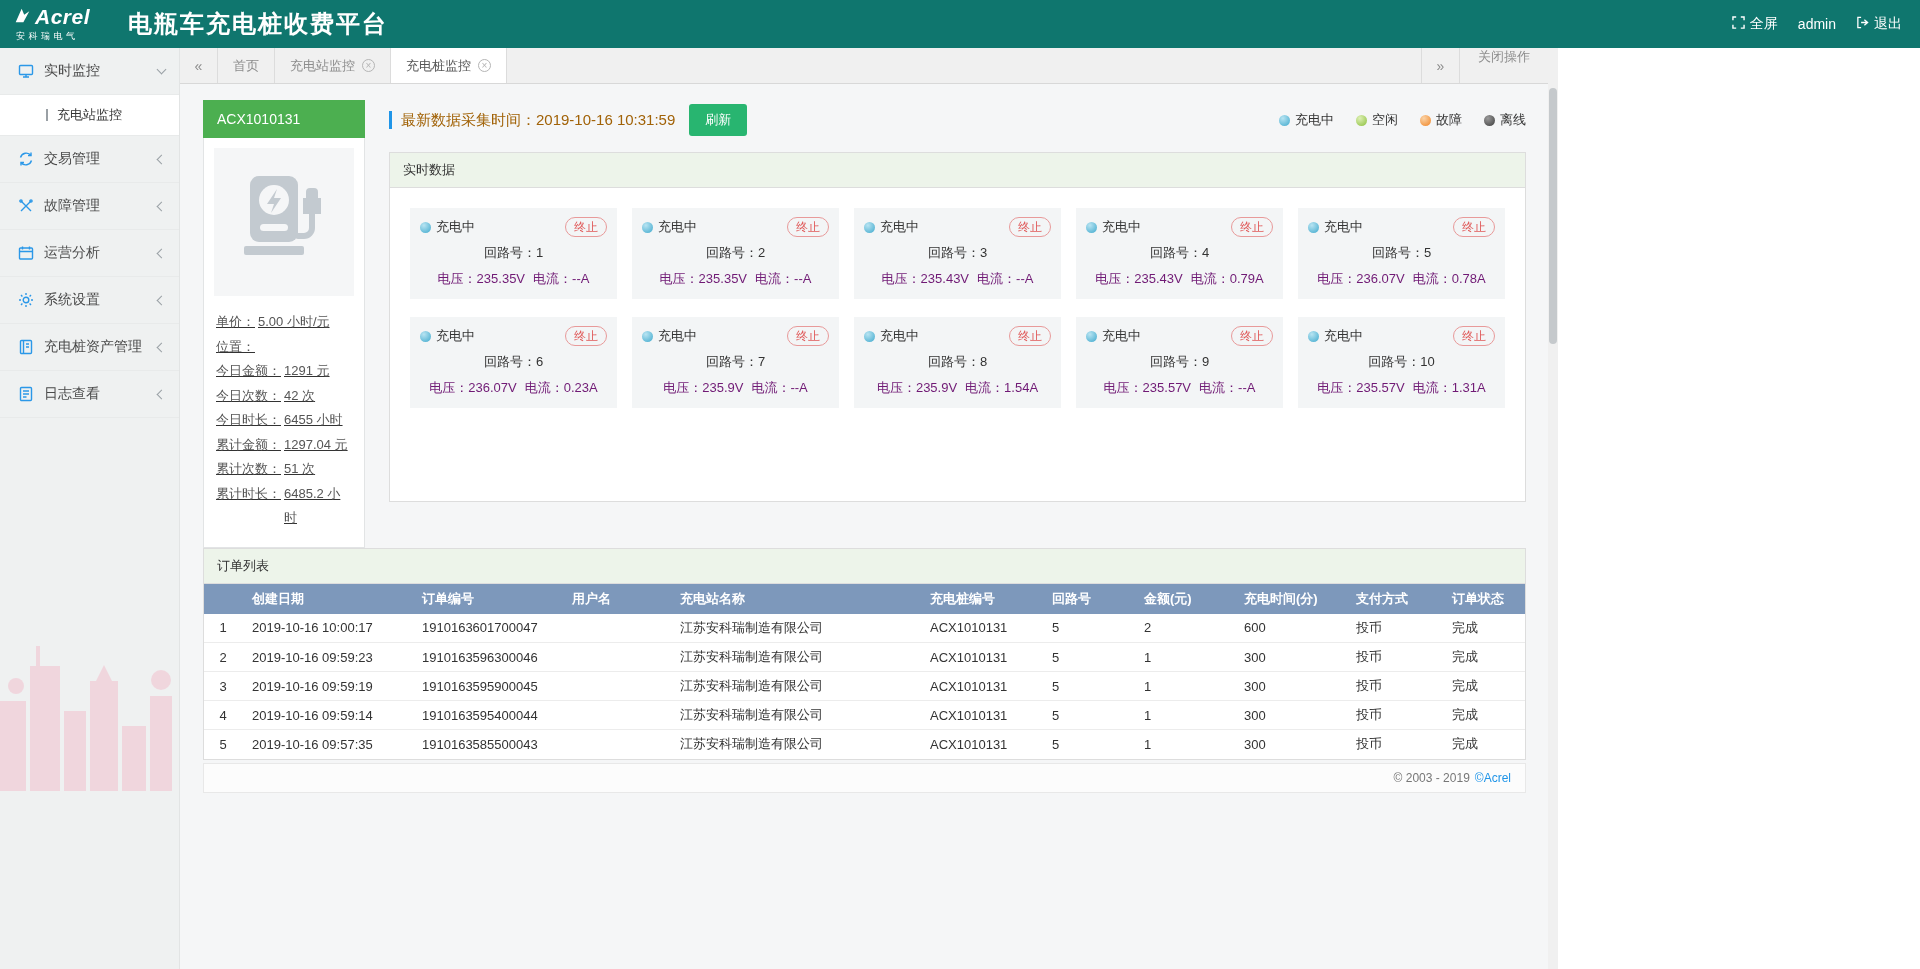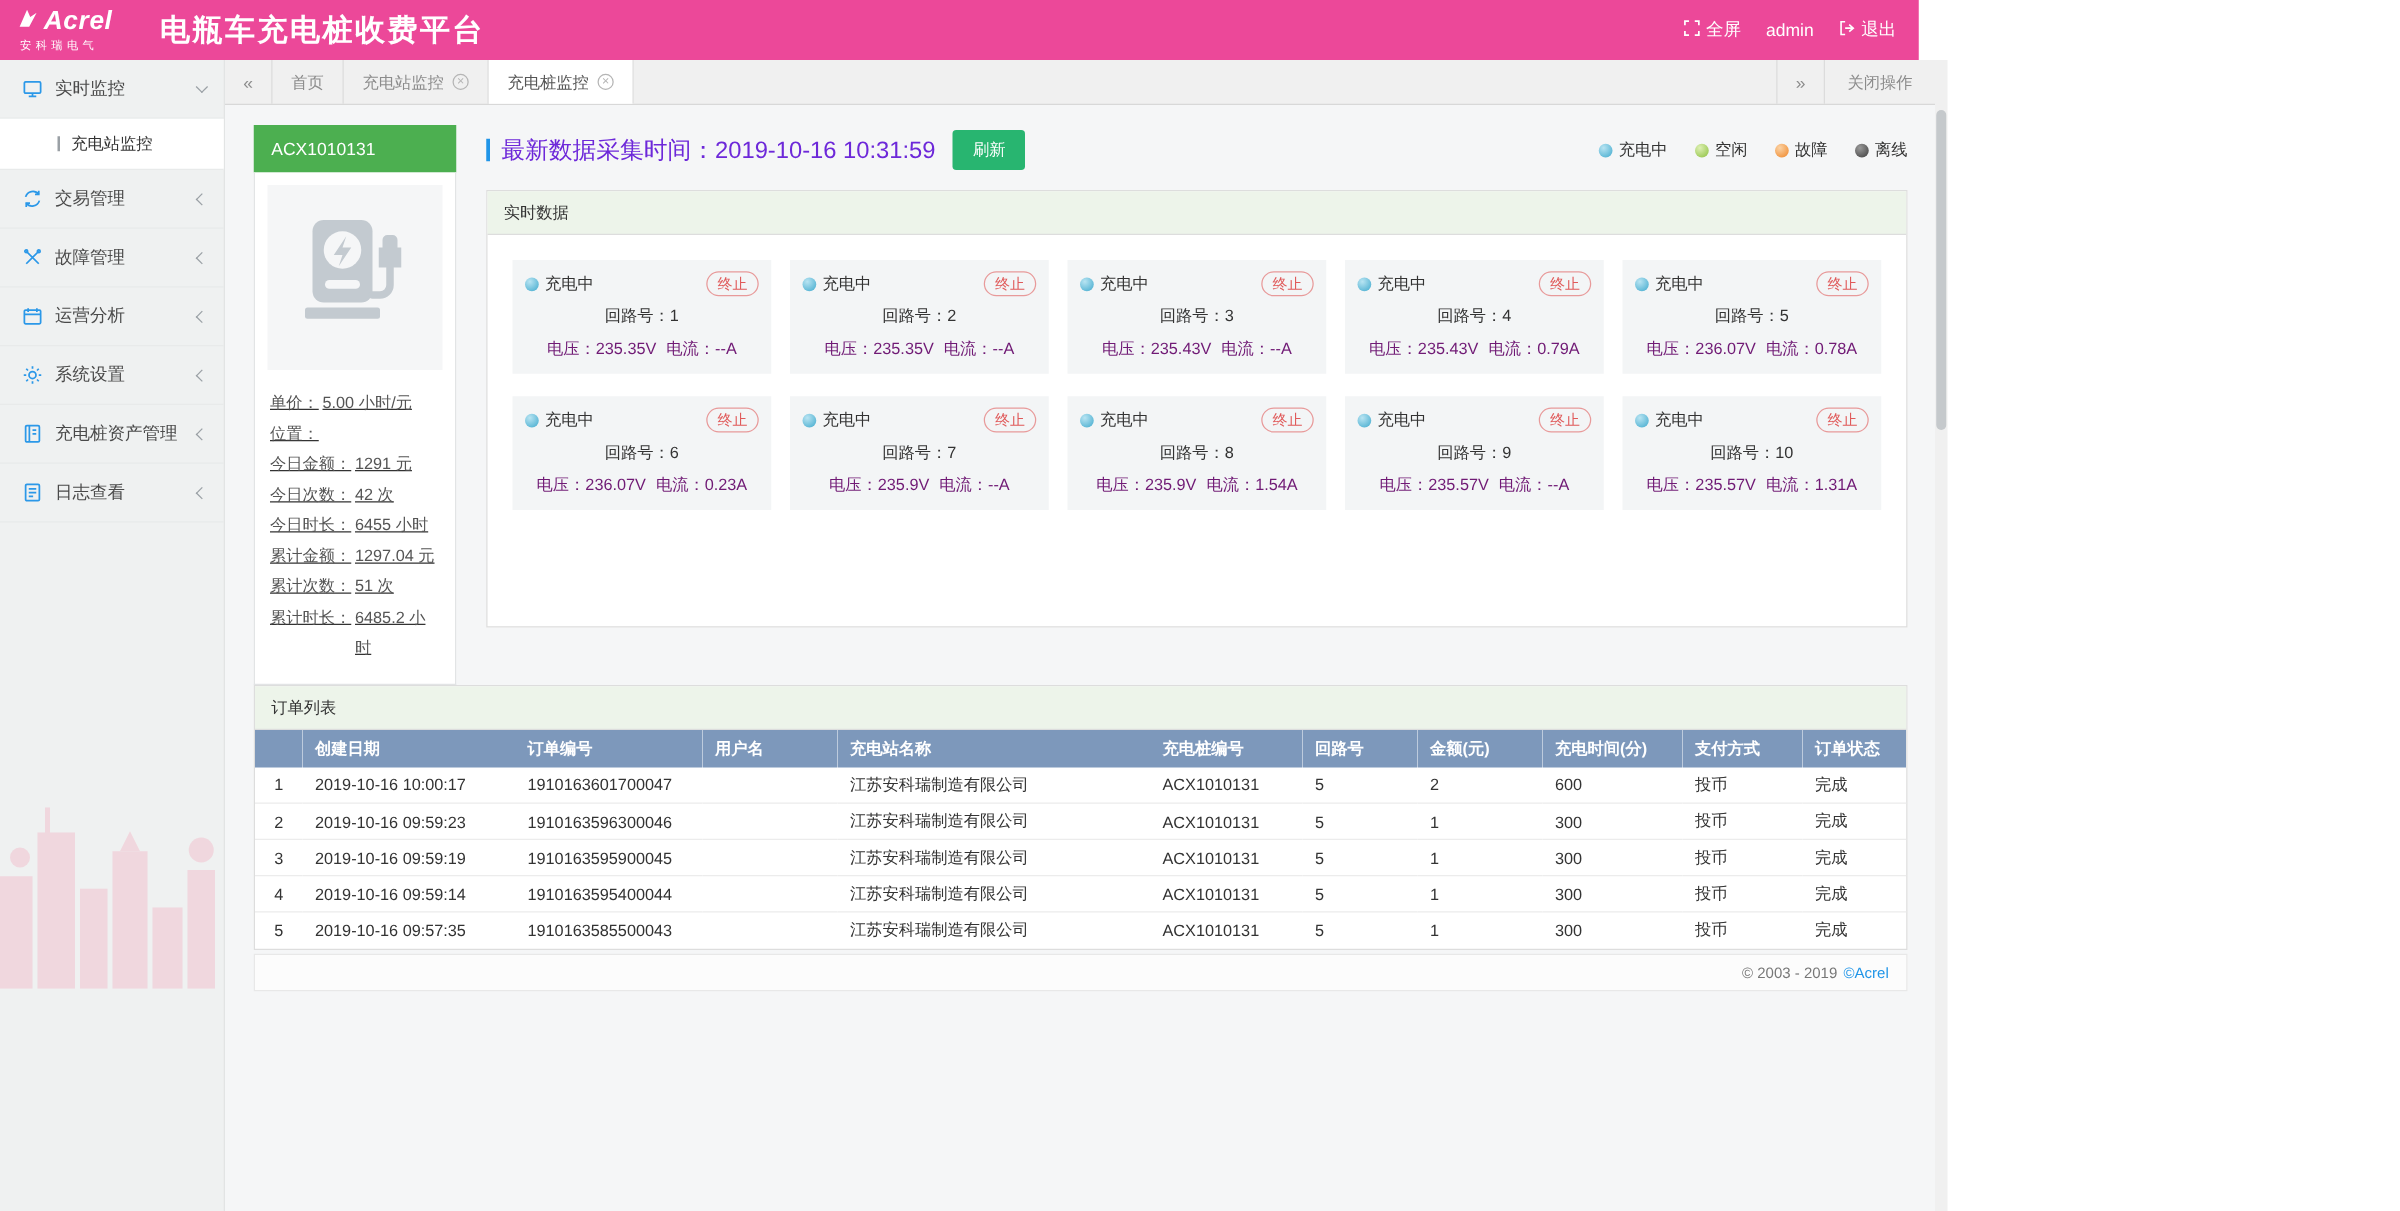--- a/index.html
+++ b/index.html
@@ -2,22 +2,22 @@
 <html><head>
 <meta charset="utf-8">
 <style>
   * { box-sizing: border-box; margin: 0; padding: 0; }
   html,body { width:1920px; height:969px; }
   body {
     font-family: "Liberation Sans", "DejaVu Sans", sans-serif;
     background:#fff; position:relative; overflow:hidden; color:#333;
   }
   
-  .topbar { position:absolute; left:0; top:0; width:1535px; height:48px;
-    background:#ec4899; display:flex; align-items:center; color:#fff; z-index:10; }
+  .topbar { position:absolute; left:0; top:0; width:1920px; height:48px;
+    background:#0f766e; display:flex; align-items:center; color:#fff; z-index:10; }
   .logo { display:flex; flex-direction:column; align-items:flex-start; padding-left:14px; width:118px; }
   .logo-row { display:flex; align-items:center; gap:4px; }
   .logo-text { font-style:italic; font-weight:bold; font-size:21px; letter-spacing:.5px; }
   .logo-sub { font-size:9px; letter-spacing:3.5px; margin-top:1px; padding-left:2px; }
   .app-title { font-size:24px; font-weight:bold; letter-spacing:2px; margin-left:10px; }
   .topbar-right { margin-left:auto; display:flex; align-items:center; gap:20px; padding-right:18px; font-size:14px; }
   .top-link { display:flex; align-items:center; gap:5px; cursor:pointer; }
   
   .sidebar { position:absolute; left:0; top:48px; width:180px; bottom:0;
     background:#eff1f1; border-right:1px solid #e2e4e4; z-index:5; }
@@ -38,39 +38,39 @@
     background:#f0f0f0; border-bottom:1px solid #d8d8d8; display:flex; align-items:stretch; z-index:4; }
   .tab-nav { width:38px; display:flex; align-items:center; justify-content:center;
     color:#8c8c8c; font-size:14px; cursor:pointer; border-right:1px solid #dcdcdc; }
   .tab-nav.right { border-right:none; border-left:1px solid #dcdcdc; }
   .tab { display:flex; align-items:center; gap:7px; padding:0 15px; font-size:13px;
     color:#8c8c8c; border-right:1px solid #dcdcdc; cursor:pointer; }
   .tab.active { background:#fff; color:#555; }
   .cx { width:13px; height:13px; border:1px solid #b5b5b5; border-radius:50%;
     color:#b5b5b5; font-size:10px; line-height:11px; text-align:center; display:inline-block; cursor:pointer; }
   .tab-spacer { flex:1; }
-  .close-ops { display:flex; align-items:center; padding:0 18px; font-size:13px;
+  .close-ops { display:flex; padding:0 18px; font-size:13px;
     color:#8c8c8c; border-left:1px solid #dcdcdc; cursor:pointer; }
   
   .main { position:absolute; left:180px; top:84px; width:1368px; bottom:0;
     background:#f5f6f7; padding:16px 22px 0 23px; overflow:hidden; }
   
   .device-card { float:left; width:162px; }
   .device-head { height:38px; background:#4caf50; color:#fff; font-size:14px;
     display:flex; align-items:center; padding-left:14px; }
   .device-body { background:#fff; border:1px solid #e2e4e5; border-top:none; padding:10px 10px 16px;text-decoration:underline; }
   .device-icon-box { background:#f5f6f7; height:148px; display:flex; align-items:center; justify-content:center; }
   .device-stats { margin-top:14px; padding:0 2px; }
   .stat-row { font-size:13px; color:#555; line-height:24.5px; display:flex; }
   .stat-row .sl { margin-right:3px; white-space:nowrap; }
   
   .monitor { margin-left:186px; }
   .mon-top { display:flex; align-items:center; margin-top:4px; }
   .accent { width:3px; height:18px; background:#2095e8; margin-right:9px; flex:none; }
-  .mon-time { font-size:19px; color:#6d28d9;text-align:center; }
+  .mon-time { font-size:15px; color:#a16207;text-align:center; }
   .refresh-btn { margin-left:14px; background:#28b570; color:#fff; border:none;
     border-radius:3px; font-size:13px; padding:7px 16px; cursor:pointer; }
   .legend { margin-left:auto; display:flex; gap:22px; font-size:13px; color:#333; align-items:center; }
   .legend-item { display:flex; align-items:center; gap:5px; }
   .dot { display:inline-block; width:11px; height:11px; border-radius:50%; flex:none; }
   .dot-charging { background:radial-gradient(circle at 35% 30%, #b8e4f2, #3fa9cd); }
   .dot-idle     { background:radial-gradient(circle at 35% 30%, #def0b5, #8bbf3c); }
   .dot-fault    { background:radial-gradient(circle at 35% 30%, #fbd3a6, #ef8424); }
   .dot-offline  { background:radial-gradient(circle at 35% 30%, #9a9a9a, #3c3c3c); }
   .rt-panel { margin-top:16px; background:#fff; border:1px solid #ddd; height:350px; }

